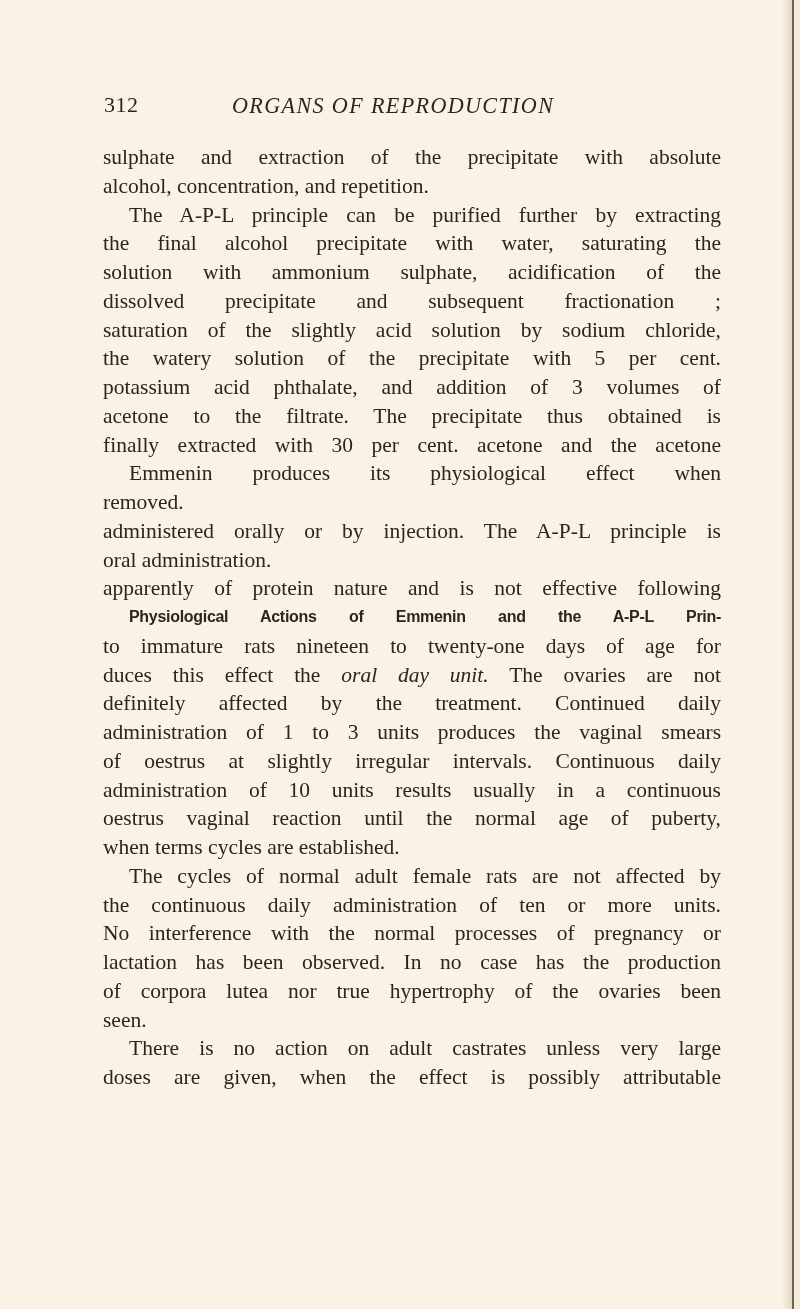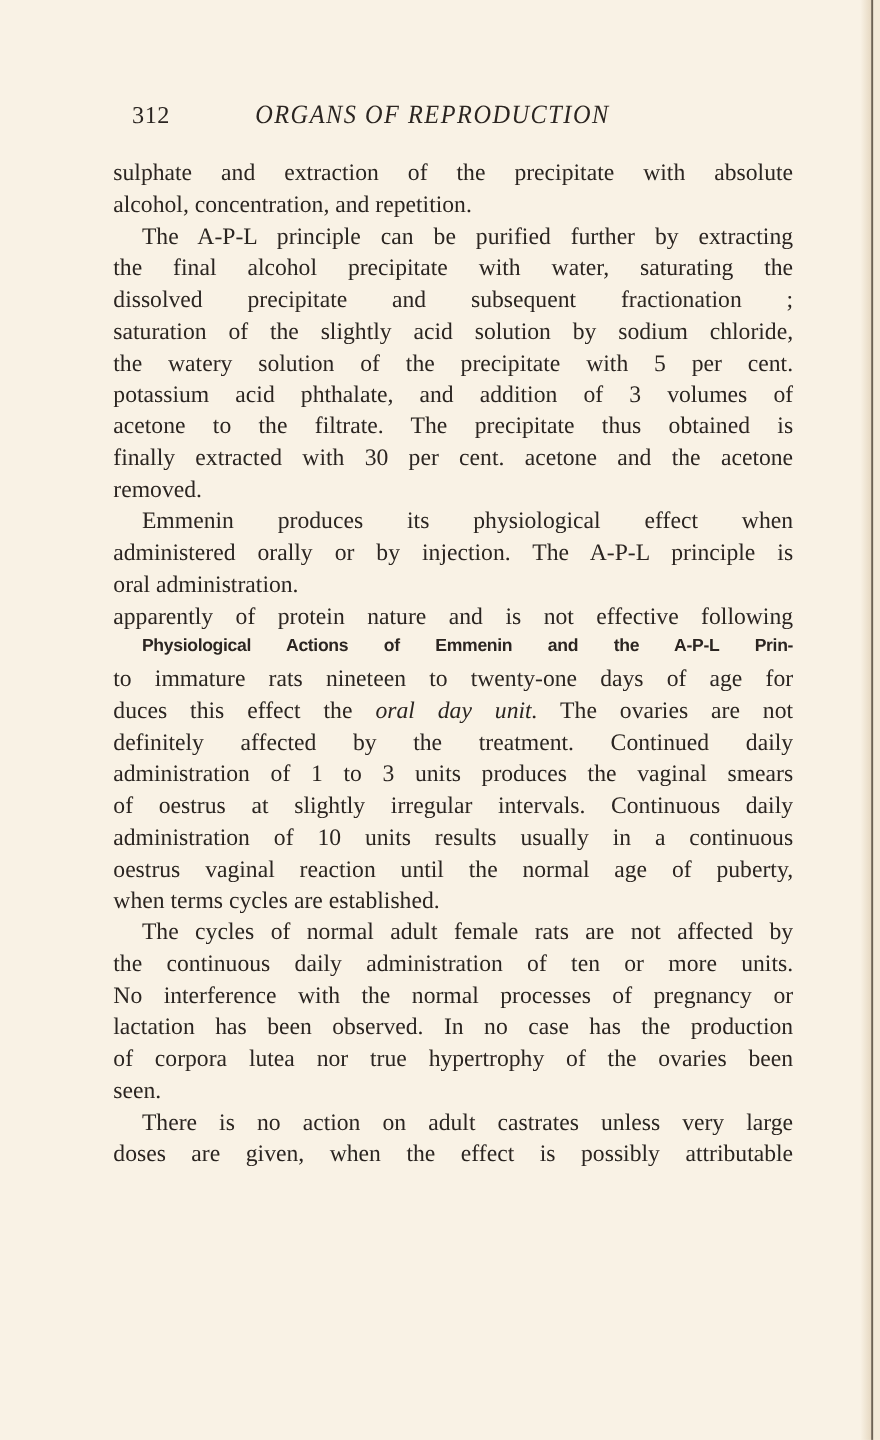--- a/index.html
+++ b/index.html
@@ -19,21 +19,21 @@
     background: linear-gradient(to right, rgba(240,228,205,0) 0%, rgba(225,210,185,0.8) 100%);
   }
   .edge-strip {
     position: absolute; top: 0; right: 0; width: 6px; height: 1309px;
     background: #f3ead8;
   }
   .running-head {
     position: absolute; top: 92px; left: 104px; width: 620px; height: 30px;
   }
   .page-number {
-    position: absolute; left: 16px; top: 0;
+    position: absolute; left: 0; top: 0;
     font-size: 22px; letter-spacing: 0.5px;
   }
   .running-title {
     position: absolute; left: 128px; top: 0;
     font-size: 24px; font-style: italic; letter-spacing: 1.5px;
     transform: scaleX(0.92); transform-origin: left top;
   }
   .body-text {
     position: absolute; top: 143px; left: 103px; width: 618px;
     font-size: 21.5px; line-height: 28.75px;
@@ -63,28 +63,29 @@
 <div class="running-head">
   <span class="page-number">312</span>
   <span class="running-title">ORGANS OF REPRODUCTION</span>
 </div>
 
 <div class="body-text">
   <span class="line">sulphate and extraction of the precipitate with absolute</span>
   <span class="line last">alcohol, concentration, and repetition.</span>
   <span class="line indent">The A-P-L principle can be purified further by extracting</span>
   <span class="line">the final alcohol precipitate with water, saturating the</span>
+  <span class="line">solution with ammonium sulphate, acidification of the</span>
   <span class="line">dissolved precipitate and subsequent fractionation ;</span>
   <span class="line">saturation of the slightly acid solution by sodium chloride,</span>
   <span class="line">the watery solution of the precipitate with 5 per cent.</span>
   <span class="line">potassium acid phthalate, and addition of 3 volumes of</span>
   <span class="line">acetone to the filtrate. The precipitate thus obtained is</span>
   <span class="line">finally extracted with 30 per cent. acetone and the acetone</span>
+  <span class="line indent">Emmenin produces its physiological effect when</span>
   <span class="line last">removed.</span>
-  <span class="line indent">Emmenin produces its physiological effect when</span>
   <span class="line">administered orally or by injection. The A-P-L principle is</span>
   <span class="line last">oral administration.</span>
   <span class="line">apparently of protein nature and is not effective following</span>
 
   <span class="line indent sans-bold">Physiological Actions of Emmenin and the A-P-L Prin-</span>
   <span class="line">to immature rats nineteen to twenty-one days of age for</span>
   <span class="line"><span>duces this effect the</span> <span class="ital">oral day unit.</span>  <span>The ovaries are not</span></span>
   <span class="line">definitely affected by the treatment. Continued daily</span>
   <span class="line">administration of 1 to 3 units produces the vaginal smears</span>
   <span class="line">of oestrus at slightly irregular intervals. Continuous daily</span>

